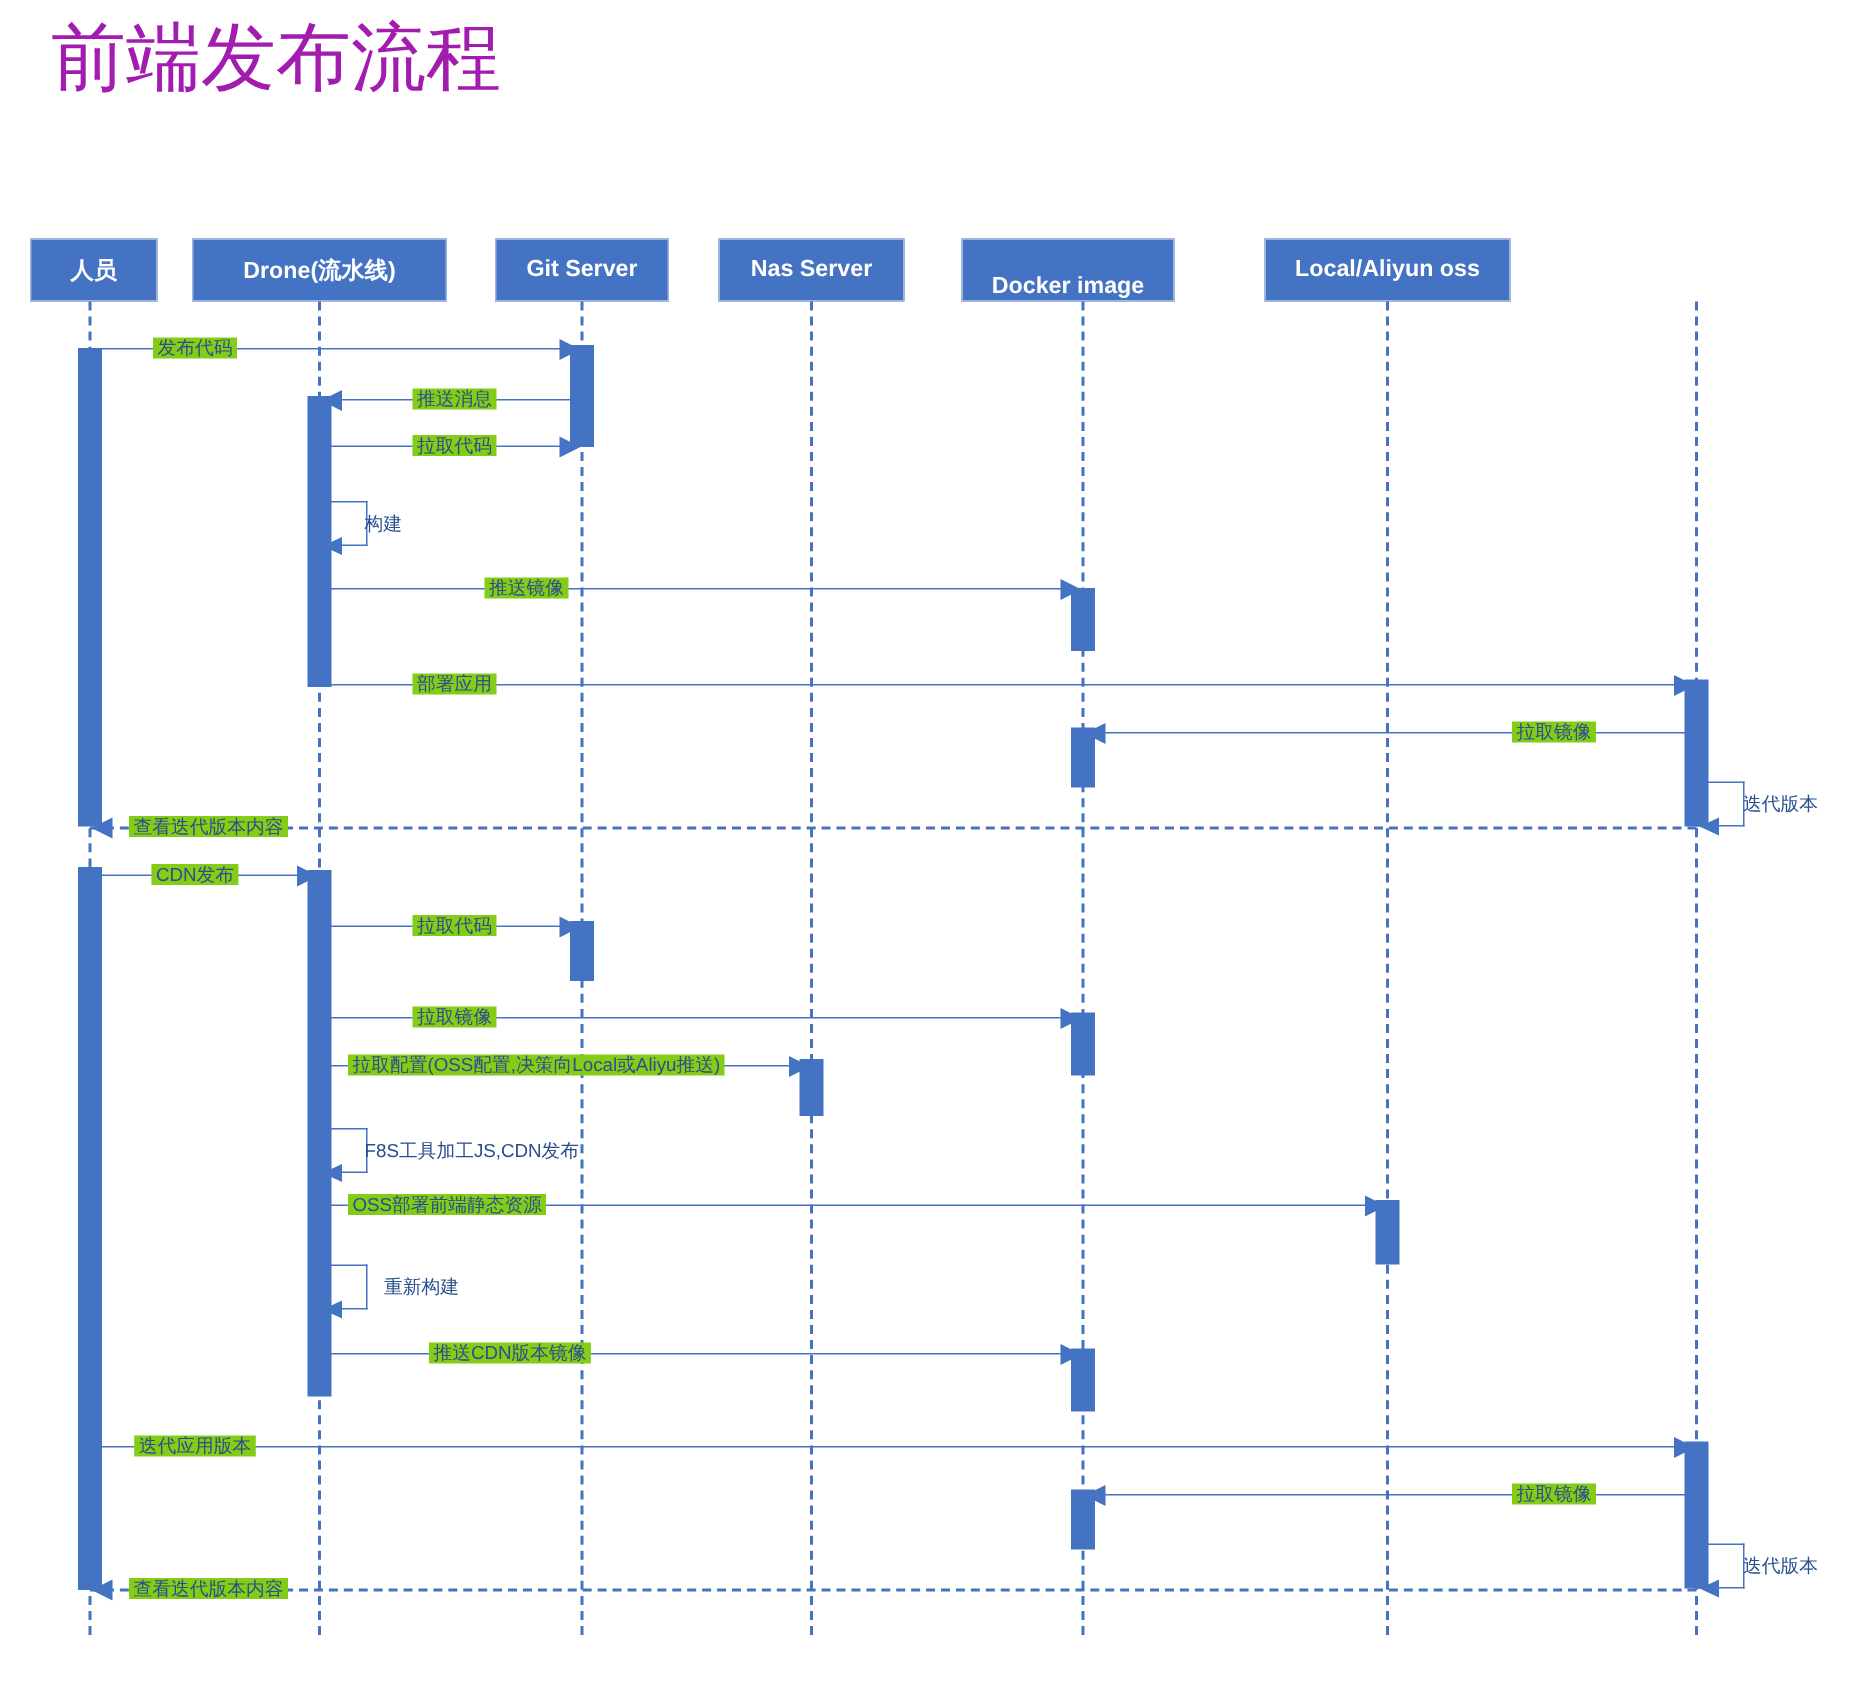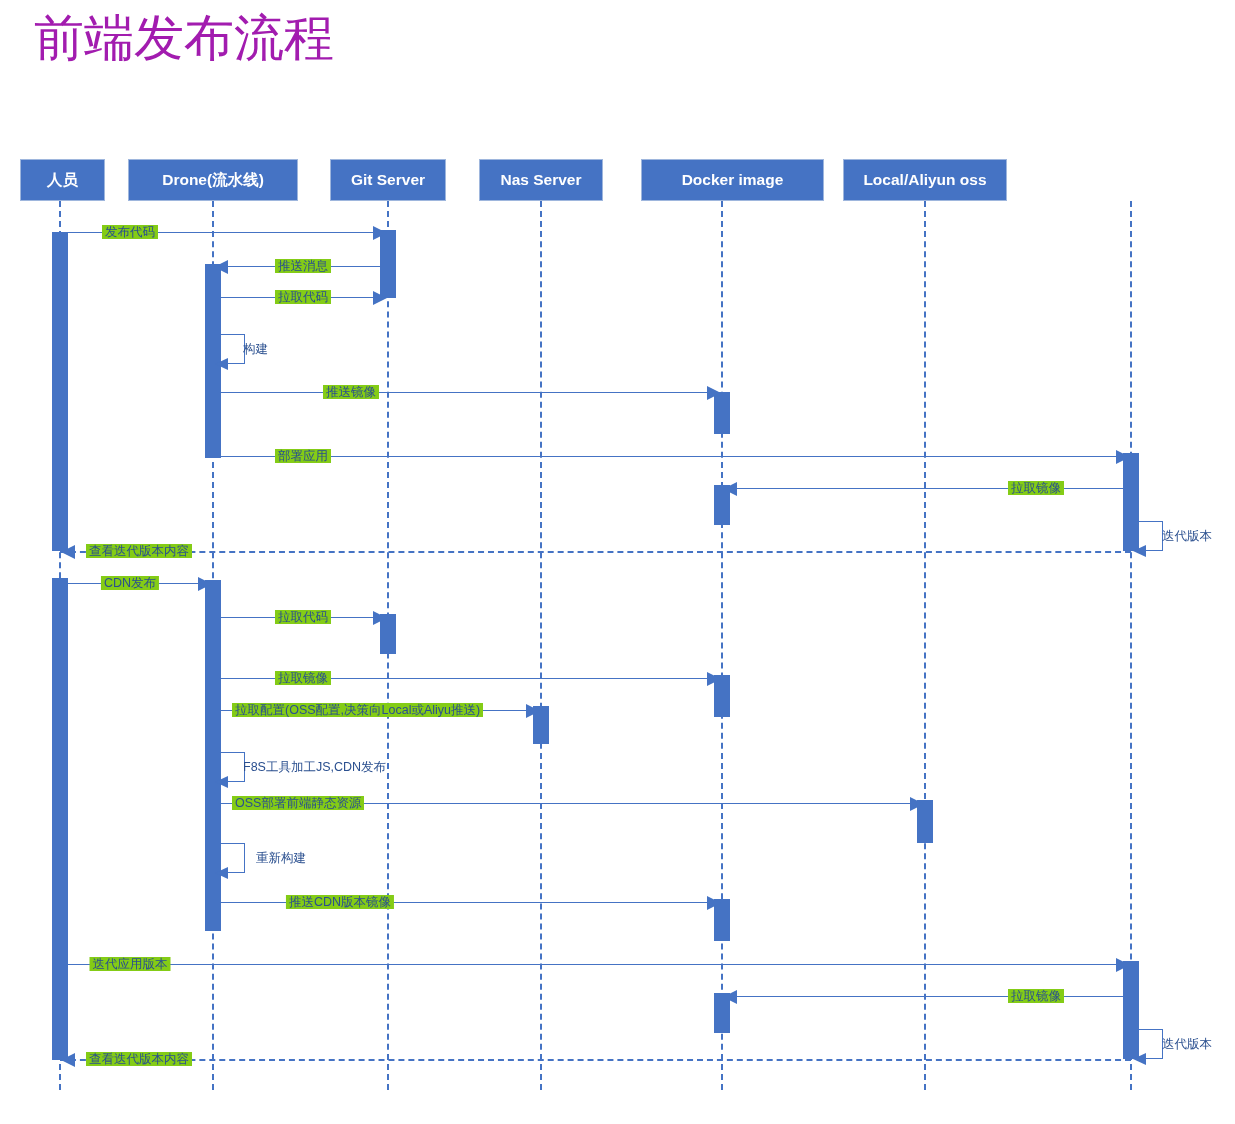--- a/index.html
+++ b/index.html
@@ -125,21 +125,21 @@
     </div>
     <div class="lifeline" style="left: 212px; top: 201px; height: 889px;"></div>
     <div class="participant-box" style="left: 330px; top: 159px; width: 116px; height: 42px; text-align: center;">
       <span>Git Server</span>
     </div>
     <div class="lifeline" style="left: 387px; top: 201px; height: 889px;"></div>
     <div class="participant-box" style="left: 479px; top: 159px; width: 124px; height: 42px;">
       <span>Nas Server</span>
     </div>
     <div class="lifeline" style="left: 540px; top: 201px; height: 889px;"></div>
-    <div class="participant-box" style="left: 641px; top: 159px; width: 183px; height: 42px;">
+    <div class="participant-box" style="left: 641px; top: 159px; width: 142px; height: 42px; align-items: flex-end;">
       <span>Docker image</span>
     </div>
     <div class="lifeline" style="left: 721px; top: 201px; height: 889px;"></div>
     <div class="participant-box" style="left: 843px; top: 159px; width: 164px; height: 42px;">
       <span>Local/Aliyun oss</span>
     </div>
     <div class="lifeline" style="left: 924px; top: 201px; height: 889px;"></div>
     <div class="lifeline" style="left: 1130px; top: 201px; height: 889px;"></div>
     <div class="activation" style="left: 52px; top: 232px; width: 16px; height: 319px;"></div>
     <div class="activation" style="left: 380px; top: 230px; width: 16px; height: 68px;"></div>

